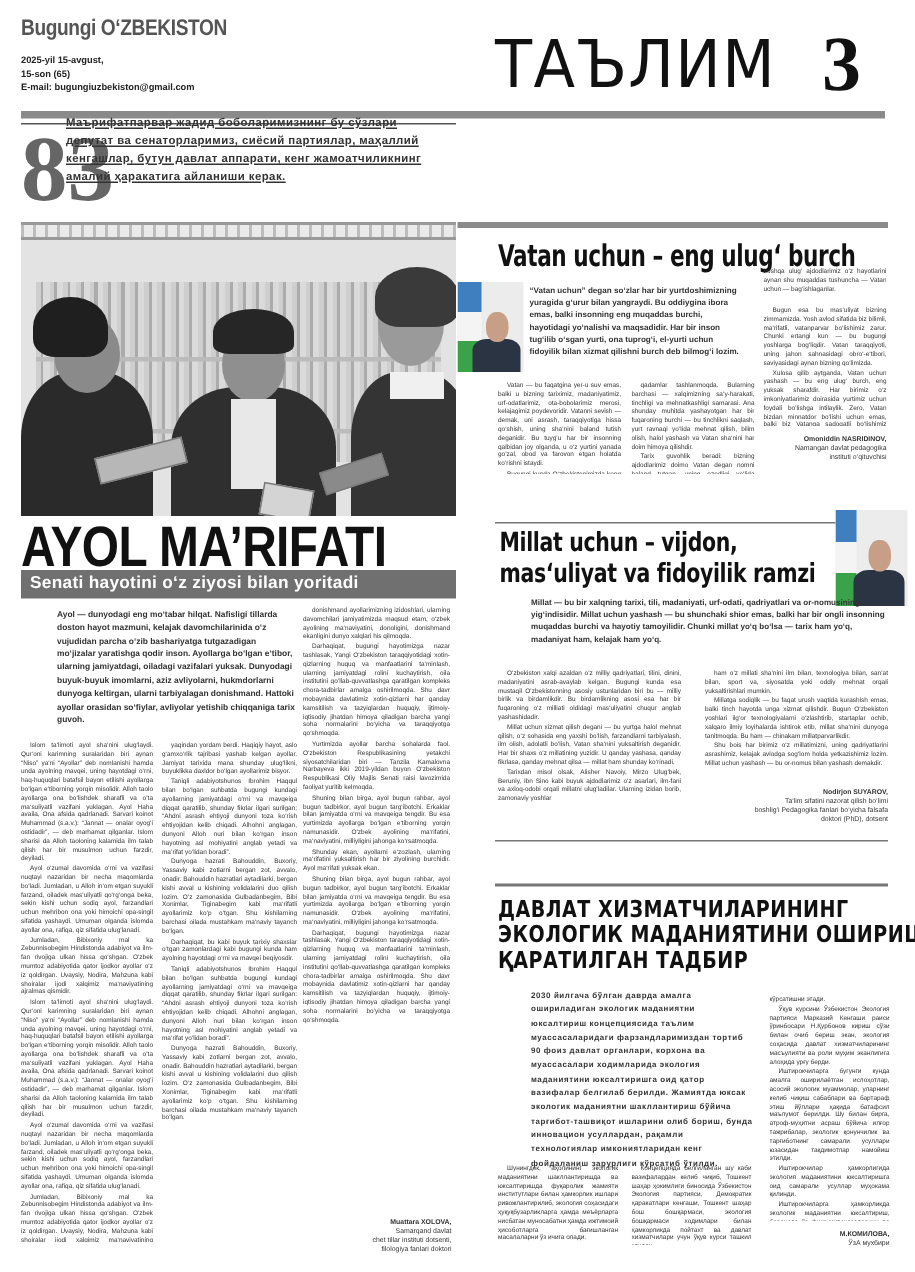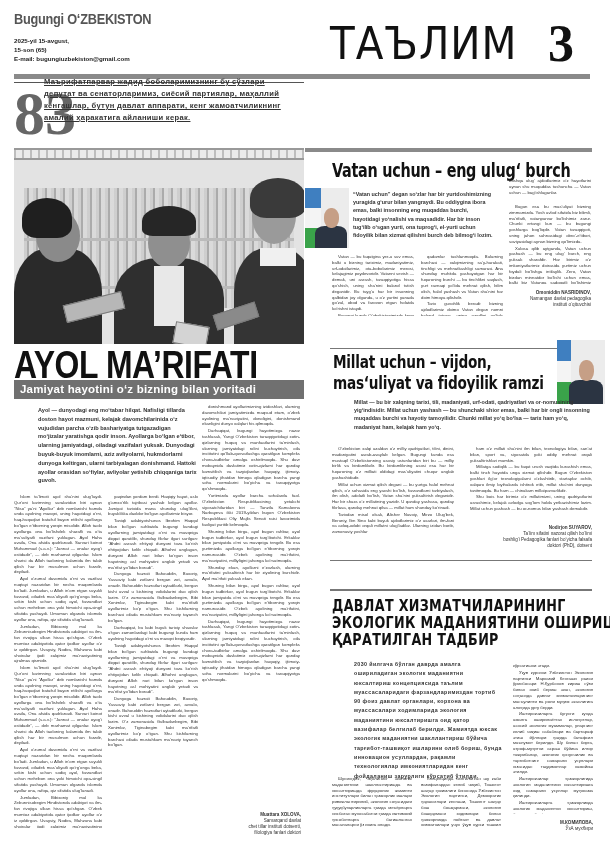--- a/index.html
+++ b/index.html
@@ -91,21 +91,21 @@
   <div class="head" style="left:238px;top:40px;width:44px;height:56px;background:#9a9a9a;"></div>
   <div class="head" style="left:236px;top:30px;width:56px;height:40px;background:#3a3a3a;border-radius:50% 50% 30% 30%;"></div>
   <div style="position:absolute;left:246px;top:100px;width:36px;height:18px;background:#f0f0f0;"></div>
 
   <div class="book" style="left:50px;top:150px;width:60px;height:18px;transform:rotate(-14deg);"></div>
   <div class="book" style="left:160px;top:176px;width:34px;height:22px;background:#d4d4d4;transform:rotate(10deg);"></div>
   <div class="book" style="left:200px;top:160px;width:44px;height:16px;background:#8a8a8a;transform:rotate(-18deg);"></div>
 </div>
 
 <div class="abs big-headline">AYOL MA’RIFATI</div>
-<div class="abs sub-banner">Jamiyat hayotini o‘z bizning bilan yoritadi</div>
+<div class="abs sub-banner">Senati hayotini o‘z ziyosi bilan yoritadi</div>
 <div class="abs lead-text">Ayol — dunyodagi eng mo‘tabar hilqat. Nafisligi tillarda doston hayot mazmuni, kelajak davomchilarinida o‘z vujudidan parcha o‘zib bashariyatga tutgazadigan mo‘jizalar yaratishga qodir inson. Ayollarga bo‘lgan e‘tibor, ularning jamiyatdagi, oiladagi vazifalari yuksak. Dunyodagi buyuk-buyuk imomlarni, aziz avliyolarni, hukmdorlarni dunyoga keltirgan, ularni tarbiyalagan donishmand. Hattoki ayollar orasidan so‘fiylar, avliyolar yetishib chiqqaniga tarix guvoh.</div>
 
 <div class="abs body-col" style="left:202px;top:404px;width:98px;height:426px;">
   <p>donishmand ayollarimizning izidoshlari, ularning davomchilari jamiyatimizda maqsud etam, o‘zbek ayolining ma‘naviyatini, donoligini, donishmand ekanligini dunyo xalqlari his qilmoqda.</p>
   <p>Darhaqiqat, bugungi hayotimizga nazar tashlasak, Yangi O‘zbekiston taraqqiyotidagi xotin-qizlarning huquq va manfaatlarini ta‘minlash, ularning jamiyatdagi rolini kuchaytirish, oila institutini qo‘llab-quvvatlashga qaratilgan kompleks chora-tadbirlar amalga oshirilmoqda. Shu davr mobaynida davlatimiz xotin-qizlarni har qanday kamsitilish va tazyiqlardan huquqiy, ijtimoiy-iqtisodiy jihatdan himoya qiladigan barcha yangi soha normalarini bo‘yicha va taraqqiyotga qo‘shmoqda.</p>
   <p>Yurtimizda ayollar barcha sohalarda faol. O‘zbekiston Respublikasining yetakchi siyosatchilaridan biri — Tanzila Kamalovna Narbayeva ikki 2019-yildan buyon O‘zbekiston Respublikasi Oliy Majlis Senati raisi lavozimida faoliyat yuritib kelmoqda.</p>
   <p>Shuning bilan birga, ayol bugun rahbar, ayol bugun tadbirkor, ayol bugun targ‘ibotchi. Erkaklar bilan jamiyatda o‘rni va mavqeiga tengdir. Bu esa yurtimizda ayollarga bo‘lgan e‘tiborning yorqin namunasidir. O‘zbek ayolining ma‘rifatini, ma‘naviyatini, milliyligini jahonga ko‘rsatmoqda.</p>
   <p>Shunday ekan, ayollarni e‘zozlash, ularning ma‘rifatini yuksaltirish har bir ziyolining burchidir. Ayol ma‘rifati yuksak ekan.</p>
   <p>Shuning bilan birga, ayol bugun rahbar, ayol bugun tadbirkor, ayol bugun targ‘ibotchi. Erkaklar bilan jamiyatda o‘rni va mavqeiga tengdir. Bu esa yurtimizda ayollarga bo‘lgan e‘tiborning yorqin namunasidir. O‘zbek ayolining ma‘rifatini, ma‘naviyatini, milliyligini jahonga ko‘rsatmoqda.</p>
   <p>Darhaqiqat, bugungi hayotimizga nazar tashlasak, Yangi O‘zbekiston taraqqiyotidagi xotin-qizlarning huquq va manfaatlarini ta‘minlash, ularning jamiyatdagi rolini kuchaytirish, oila institutini qo‘llab-quvvatlashga qaratilgan kompleks chora-tadbirlar amalga oshirilmoqda. Shu davr mobaynida davlatimiz xotin-qizlarni har qanday kamsitilish va tazyiqlardan huquqiy, ijtimoiy-iqtisodiy jihatdan himoya qiladigan barcha yangi soha normalarini bo‘yicha va taraqqiyotga qo‘shmoqda.</p>

